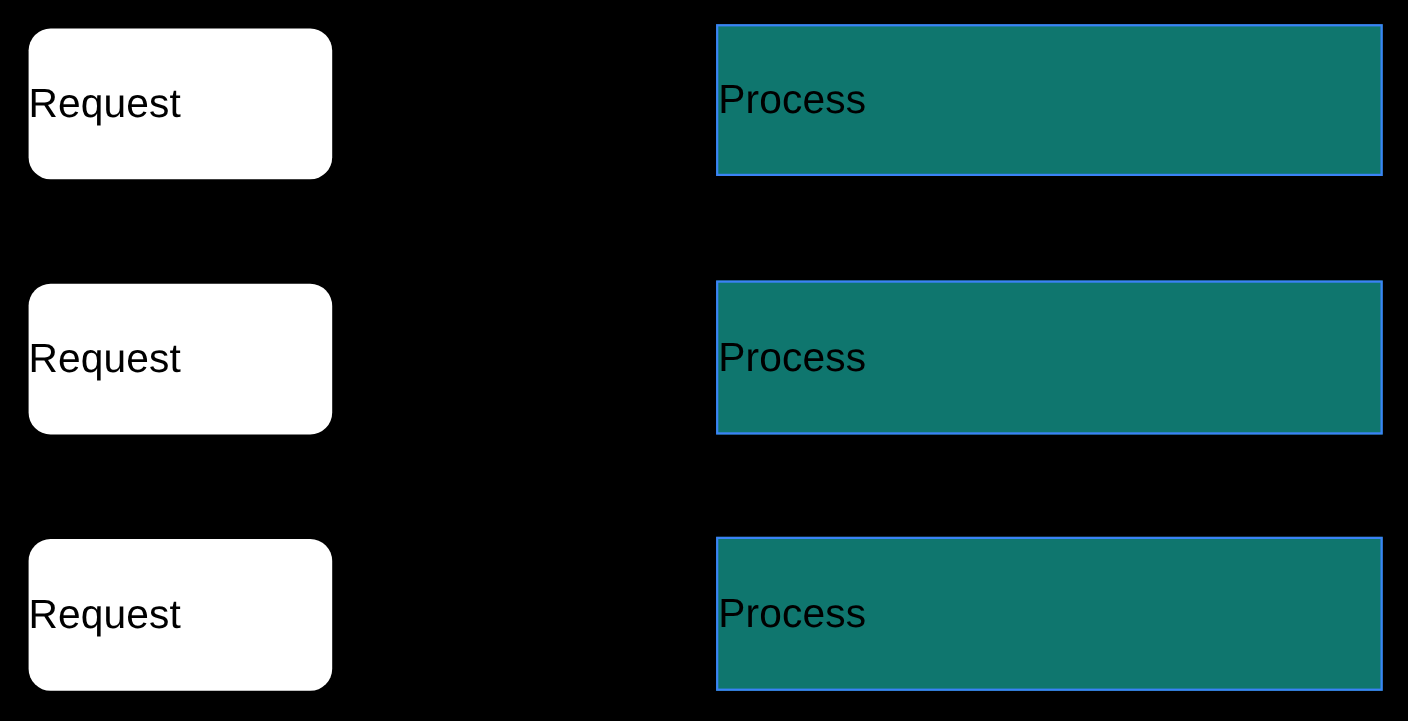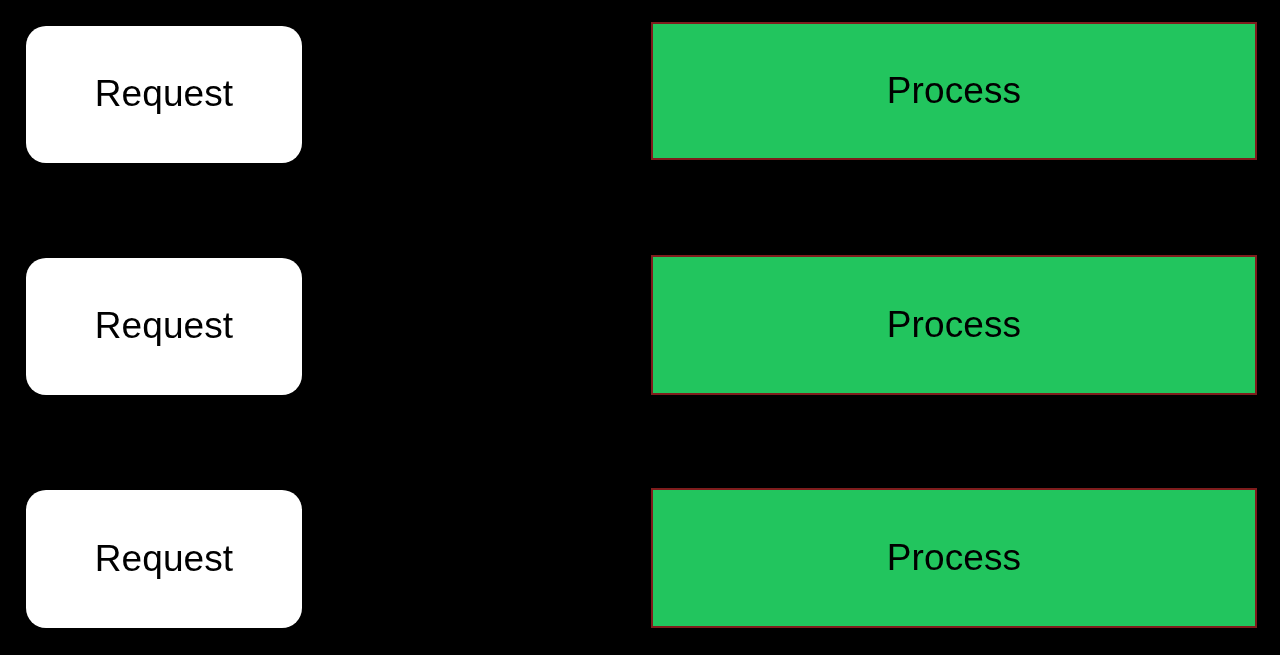--- a/index.html
+++ b/index.html
@@ -14,41 +14,40 @@
     height: 655px;
     background: #000000;
     overflow: hidden;
     font-family: "Liberation Sans", "DejaVu Sans", sans-serif;
   }
   .node {
     position: absolute;
     box-sizing: border-box;
     display: flex;
     align-items: center;
-    justify-content: center;
     text-align: center;
   }
   .node-label {
     color: #000000;
     font-size: 37px;
     font-weight: 400;
     line-height: 1.1;
     letter-spacing: 0.1px;
     white-space: nowrap;
   }
   
   .node.request {
     background: #FFFFFF;
     border: none;
     border-radius: 20px;
   }
   
   .node.process {
-    background: #22c55e;
-    border: 2px solid #7f1d1d;
+    background: #0f766e;
+    border: 2px solid #3b82f6;
     border-radius: 0;
   }
 </style>
 </head>
 <body>
 
 <div id="canvas">
 
   <div class="node request" style="left:26px; top:26px; width:276px; height:137px;">
     <span class="node-label">Request</span>

